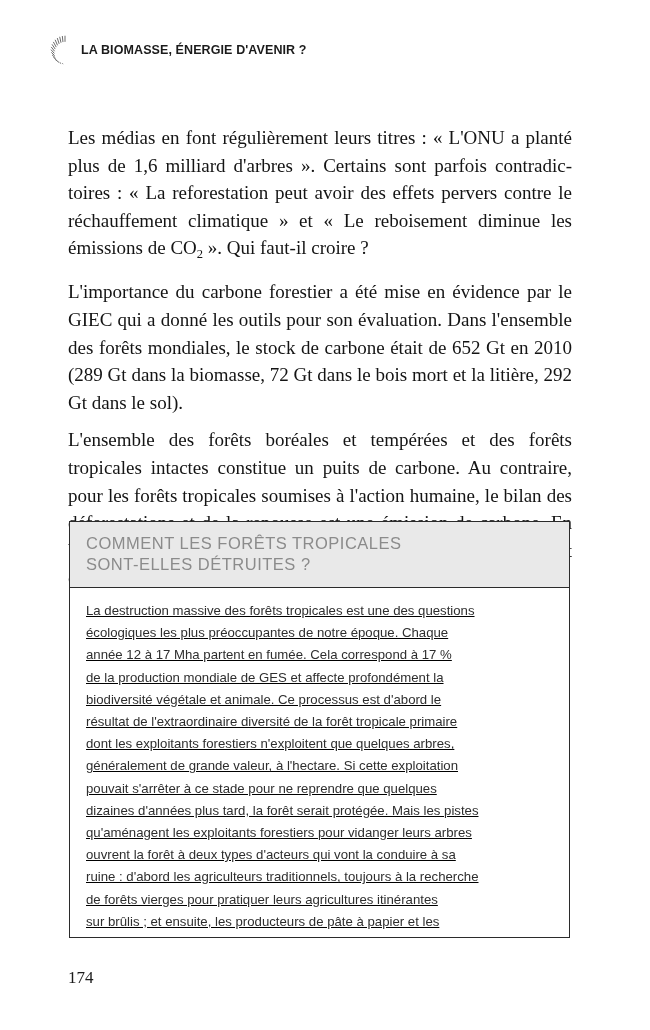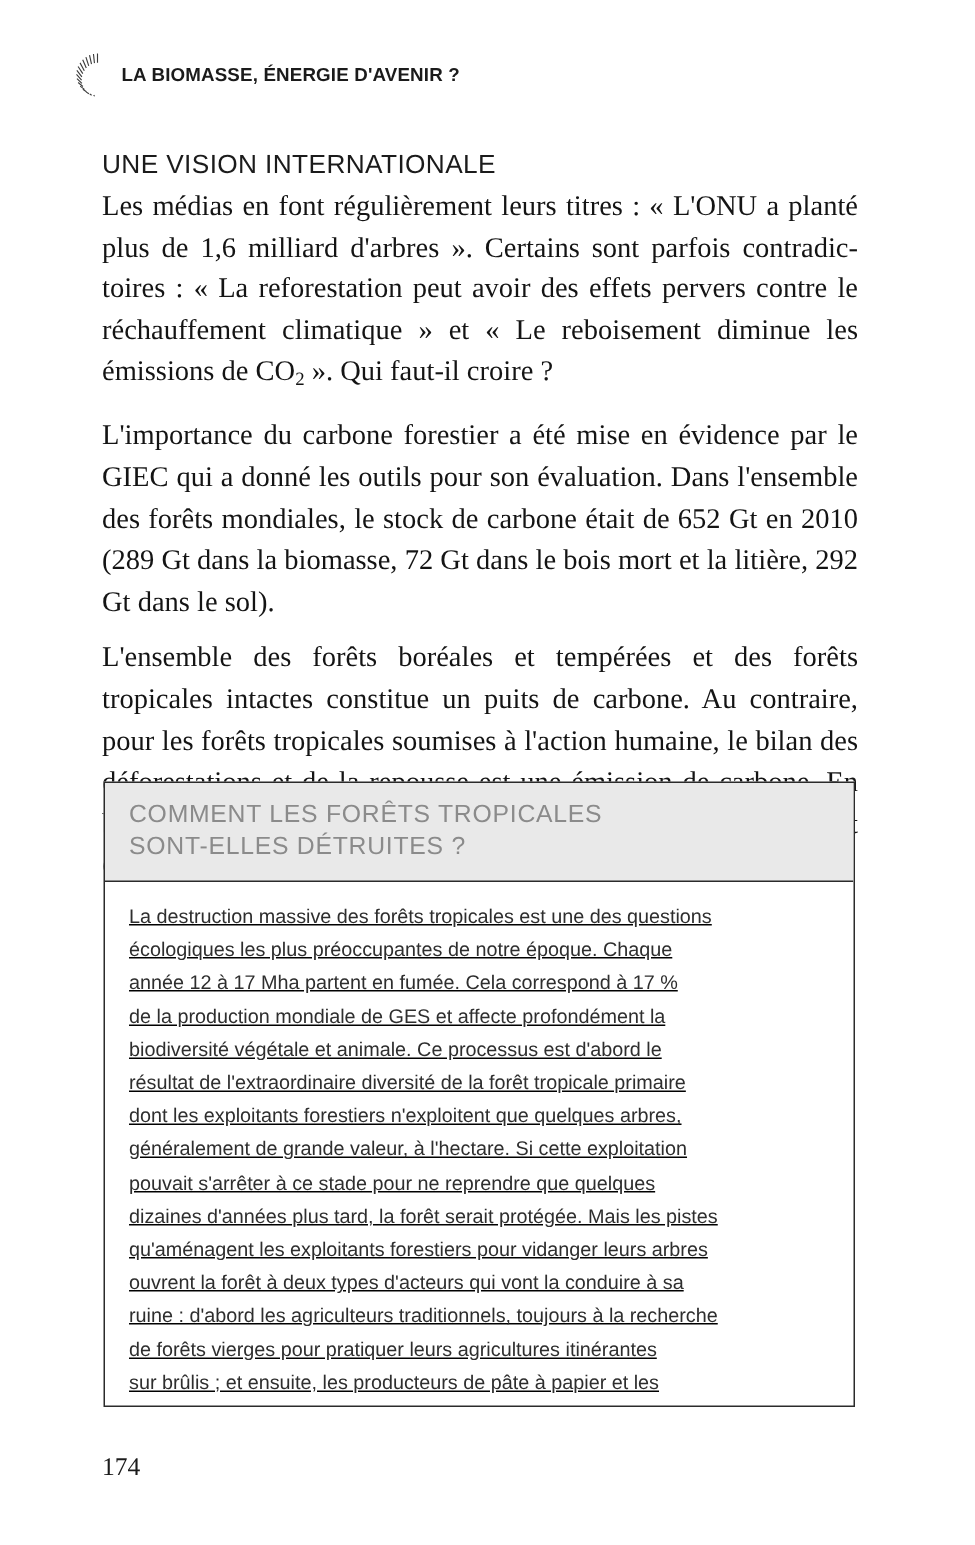--- a/index.html
+++ b/index.html
@@ -153,21 +153,20 @@
         <line x1="16.0" y1="71.8" x2="24.4" y2="78.2"></line>
         <line x1="21.3" y1="78.0" x2="28.3" y2="83.0"></line>
         <line x1="27.6" y1="83.1" x2="33.1" y2="86.9"></line>
         <line x1="34.8" y1="86.9" x2="38.5" y2="89.8"></line>
         <line x1="42.5" y1="89.2" x2="44.3" y2="91.6"></line>
       </g>
     </svg>
     <span class="running-head-title">LA BIOMASSE, ÉNERGIE D'AVENIR ?</span>
   </div>
 
-  <h1 class="section-heading">UNE VISION INTERNATIONALE</h1>
 
   <div class="body-column">
     <p class="body-par">Les médias en font régulièrement leurs titres : « L'ONU a planté plus de 1,6 milliard d'arbres ». Certains sont parfois contradic-toires : « La reforestation peut avoir des effets pervers contre le réchauffement climatique » et « Le reboisement diminue les émissions de CO<sub>2</sub> ». Qui faut-il croire ?</p>
     <p class="body-par">L'importance du carbone forestier a été mise en évidence par le GIEC qui a donné les outils pour son évaluation. Dans l'ensemble des forêts mondiales, le stock de carbone était de 652 Gt en 2010 (289 Gt dans la biomasse, 72 Gt dans le bois mort et la litière, 292 Gt dans le sol).</p>
     <p class="body-par">L'ensemble des forêts boréales et tempérées et des forêts tropicales intactes constitue un puits de carbone. Au contraire, pour les forêts tropicales soumises à l'action humaine, le bilan des déforestations et de la repousse est une émission de carbone. En bilan global, pour la période 2000-2007, les forêts mondiales ont constitué un puits de carbone de 1,3 Gt/an.</p>
   </div>
 
   <section class="callout">
     <div class="callout-header">
       <h2 class="callout-title">COMMENT LES FORÊTS TROPICALES

